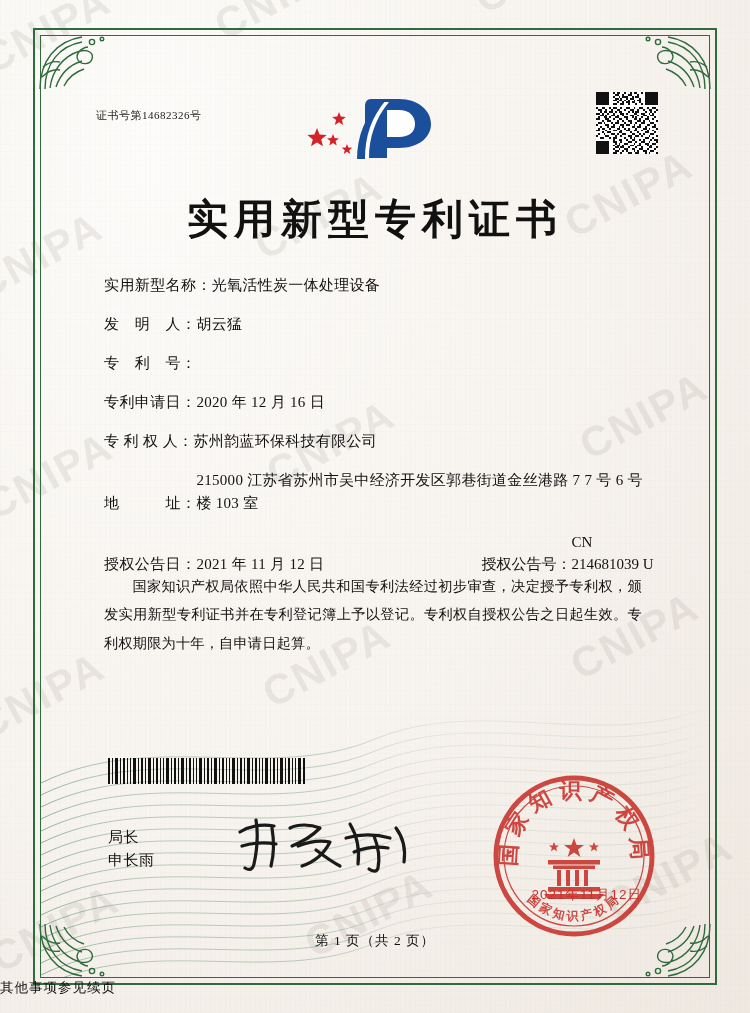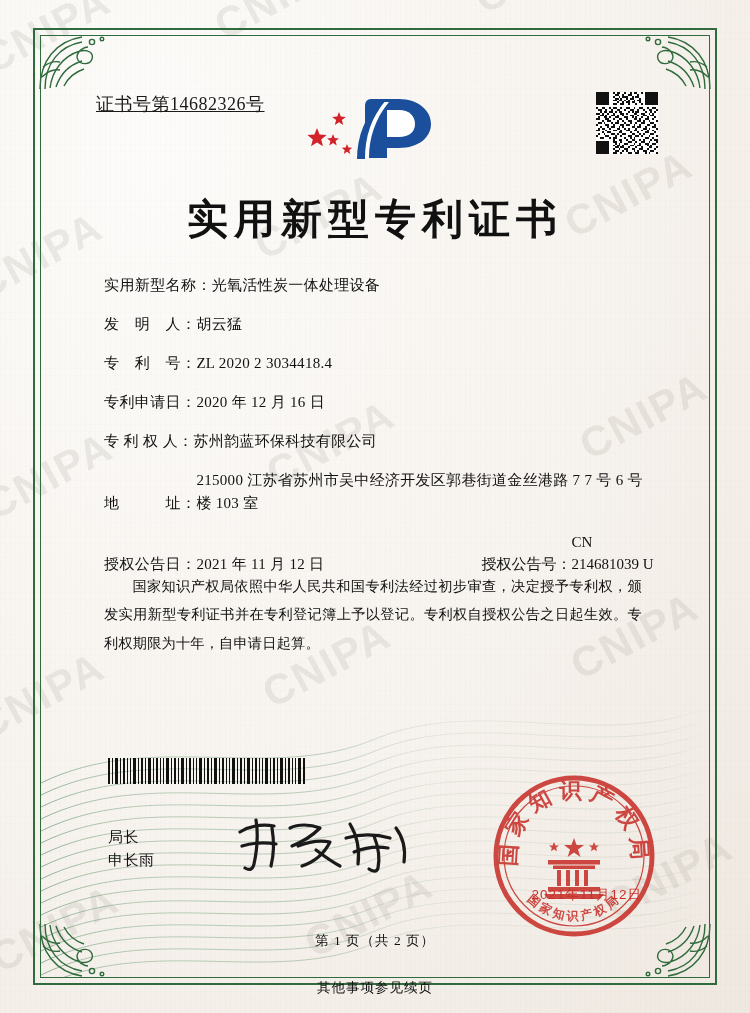--- a/index.html
+++ b/index.html
@@ -96,25 +96,24 @@
 
   
   .content {
     position: absolute;
     left: 0; top: 0; right: 0; bottom: 0;
   }
 
   .cert-no {
     position: absolute;
     left: 96px;
-    top: 92px;
-    font-size: 18px;
+    top: 108px;
+    font-size: 11px;
     color: #1a1a1a;
     letter-spacing: 0.5px;
-    text-decoration: underline;
   }
 
   .qr {
     position: absolute;
     right: 92px;
     top: 92px;
     width: 62px;
     height: 62px;
   }
   .qr svg { display:block; width: 100%; height: 100%; }
@@ -239,21 +238,20 @@
     text-align: center;
     font-size: 13.5px;
     color: #111;
     letter-spacing: 1px;
   }
 
   .footer-note {
     position: absolute;
     left: 0; right: 0;
     top: 979px;
-    text-align: center;
     font-size: 13.5px;
     color: #111;
     letter-spacing: 1px;
   }
 </style>
 </head>
 <body>
 
 <div class="page">
 
@@ -661,21 +659,20 @@
       <div class="field-row">
         <span class="field-label">实用新型名称：</span>
         <span class="field-value">光氧活性炭一体处理设备</span>
       </div>
       <div class="field-row">
         <span class="field-label">发　明　人：</span>
         <span class="field-value">胡云猛</span>
       </div>
       <div class="field-row">
         <span class="field-label">专　利　号：</span>
-        <span class="field-value">ZL 2020 2 3034418.4</span>
       </div>
       <div class="field-row">
         <span class="field-label">专利申请日：</span>
         <span class="field-value">2020 年 12 月 16 日</span>
       </div>
       <div class="field-row">
         <span class="field-label">专 利 权 人：</span>
         <span class="field-value">苏州韵蓝环保科技有限公司</span>
       </div>
       <div class="field-row">

